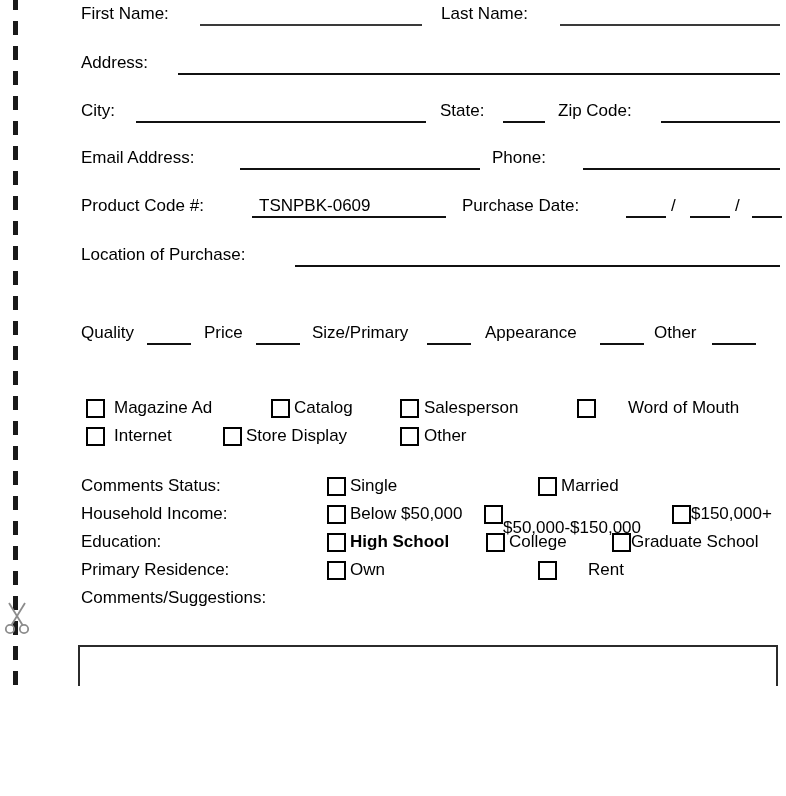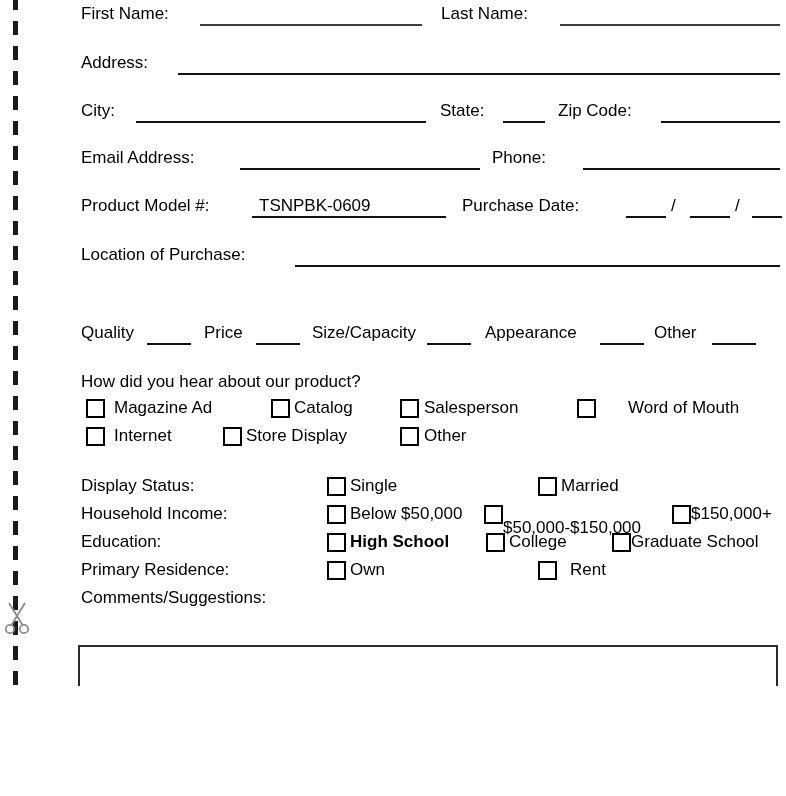--- a/index.html
+++ b/index.html
@@ -114,51 +114,50 @@
   <div class="lbl" style="left:440px; top:101px;">State:</div>
   <div class="rule dark" style="left:503px; top:121px; width:42px;"></div>
   <div class="lbl" style="left:558px; top:101px;">Zip Code:</div>
   <div class="rule dark" style="left:661px; top:121px; width:119px;"></div>
 
   <div class="lbl" style="left:81px;  top:148px;">Email Address:</div>
   <div class="rule dark" style="left:240px; top:168px; width:240px;"></div>
   <div class="lbl" style="left:492px; top:148px;">Phone:</div>
   <div class="rule dark" style="left:583px; top:168px; width:197px;"></div>
 
-  <div class="lbl" style="left:81px;  top:196px;">Product Model #:</div>
+  <div class="lbl" style="left:81px;  top:196px;">Product Code #:</div>
   <div class="lbl" style="left:259px; top:196px;">TSNPBK-0609</div>
   <div class="rule dark" style="left:252px; top:216px; width:194px;"></div>
 
   <div class="lbl" style="left:462px; top:196px;">Purchase Date:</div>
   <div class="rule dark" style="left:626px; top:216px; width:40px;"></div>
   <div class="lbl" style="left:671px; top:196px;">/</div>
   <div class="rule dark" style="left:690px; top:216px; width:40px;"></div>
   <div class="lbl" style="left:735px; top:196px;">/</div>
   <div class="rule dark" style="left:752px; top:216px; width:30px;"></div>
 
   <div class="lbl" style="left:81px;  top:245px;">Location of Purchase:</div>
   <div class="rule dark" style="left:295px; top:265px; width:485px;"></div>
 
 
   <div class="lbl" style="left:81px;  top:323px;">Quality</div>
   <div class="rule dark" style="left:147px; top:343px; width:44px;"></div>
 
   <div class="lbl" style="left:204px; top:323px;">Price</div>
   <div class="rule dark" style="left:256px; top:343px; width:44px;"></div>
 
-  <div class="lbl" style="left:312px; top:323px;">Size/Capacity</div>
+  <div class="lbl" style="left:312px; top:323px;">Size/Primary</div>
   <div class="rule dark" style="left:427px; top:343px; width:44px;"></div>
 
   <div class="lbl" style="left:485px; top:323px;">Appearance</div>
   <div class="rule dark" style="left:600px; top:343px; width:44px;"></div>
 
   <div class="lbl" style="left:654px; top:323px;">Other</div>
   <div class="rule dark" style="left:712px; top:343px; width:44px;"></div>
 
-  <div class="lbl" style="left:81px;  top:372px;">How did you hear about our product?</div>
 
   <div class="cb" style="left:86px;  top:399px;"></div>
   <div class="lbl" style="left:114px; top:398px;">Magazine Ad</div>
 
   <div class="cb" style="left:271px; top:399px;"></div>
   <div class="lbl" style="left:294px; top:398px;">Catalog</div>
 
   <div class="cb" style="left:400px; top:399px;"></div>
   <div class="lbl" style="left:424px; top:398px;">Salesperson</div>
 
@@ -167,21 +166,21 @@
 
   <div class="cb" style="left:86px;  top:427px;"></div>
   <div class="lbl" style="left:114px; top:426px;">Internet</div>
 
   <div class="cb" style="left:223px; top:427px;"></div>
   <div class="lbl" style="left:246px; top:426px;">Store Display</div>
 
   <div class="cb" style="left:400px; top:427px;"></div>
   <div class="lbl" style="left:424px; top:426px;">Other</div>
 
-  <div class="lbl" style="left:81px;  top:476px;">Display Status:</div>
+  <div class="lbl" style="left:81px;  top:476px;">Comments Status:</div>
   <div class="cb" style="left:327px; top:477px;"></div>
   <div class="lbl" style="left:350px; top:476px;">Single</div>
   <div class="cb" style="left:538px; top:477px;"></div>
   <div class="lbl" style="left:561px; top:476px;">Married</div>
 
   <div class="lbl" style="left:81px;  top:504px;">Household Income:</div>
   <div class="cb" style="left:327px; top:505px;"></div>
   <div class="lbl" style="left:350px; top:504px;">Below $50,000</div>
   <div class="cb" style="left:484px; top:505px;"></div>
   <div class="lbl" style="left:503px; top:504px;margin-top:14px;">$50,000-$150,000</div>
@@ -193,18 +192,18 @@
   <div class="lbl" style="left:350px; top:532px;font-weight:bold;">High School</div>
   <div class="cb" style="left:486px; top:533px;"></div>
   <div class="lbl" style="left:509px; top:532px;">College</div>
   <div class="cb" style="left:612px; top:533px;"></div>
   <div class="lbl" style="left:81px;  top:560px;">Primary Residence:</div>
 
   <div class="lbl" style="left:631px; top:532px;">Graduate School</div>
   <div class="cb" style="left:327px; top:561px;"></div>
   <div class="lbl" style="left:350px; top:560px;">Own</div>
   <div class="cb" style="left:538px; top:561px;"></div>
-  <div class="lbl" style="left:570px; top:560px;">Rent</div>
+  <div class="lbl" style="left:588px; top:560px;">Rent</div>
 
   <div class="lbl" style="left:81px;  top:588px;">Comments/Suggestions:</div>
   <div id="comments-box"></div>
 
 </div>
 
 </body></html>

